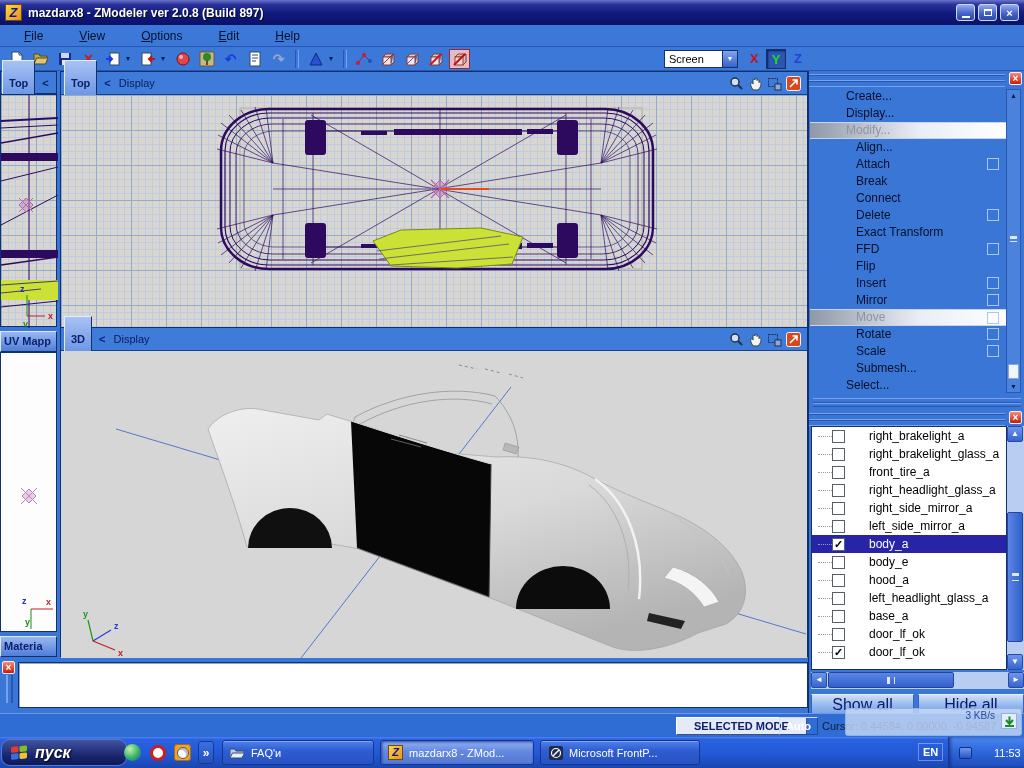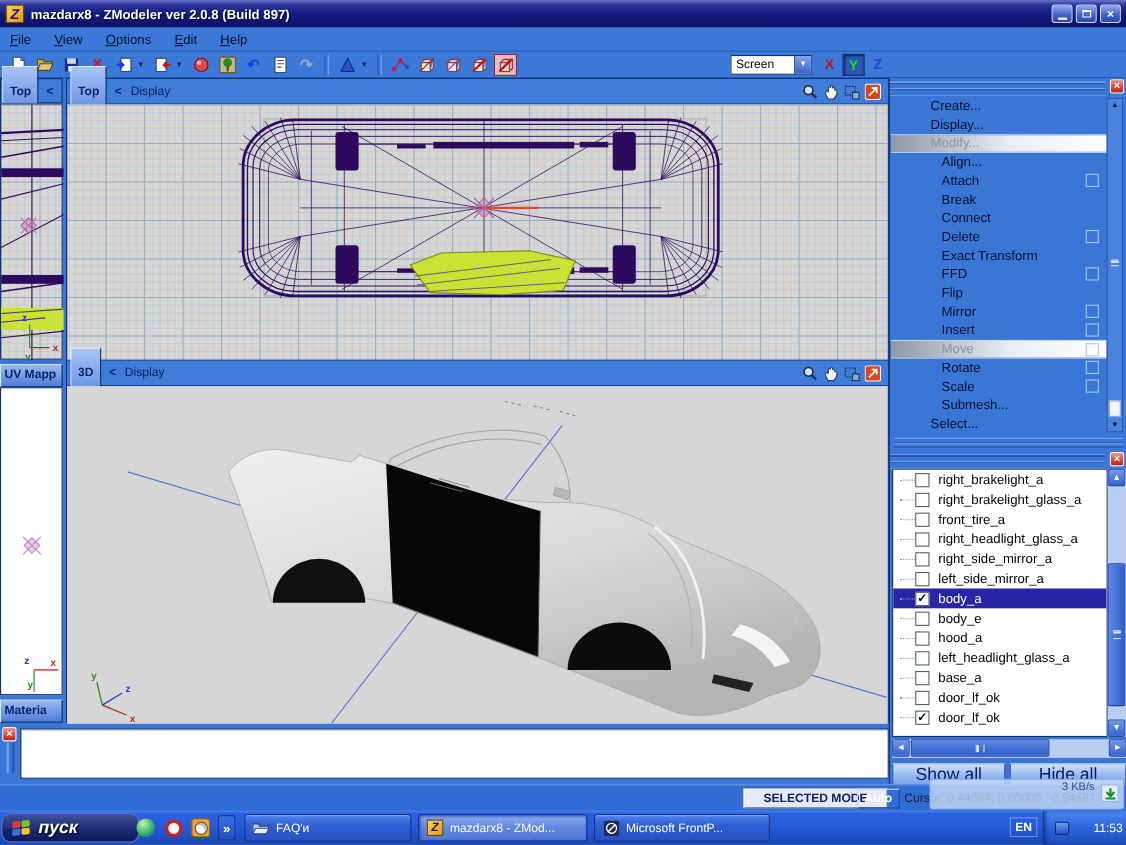--- a/index.html
+++ b/index.html
@@ -17,21 +17,21 @@
     text-shadow:1px 1px 1px rgba(0,0,0,.75); white-space:nowrap; }
   .win-btn { width:19px; height:17px; margin-left:3px; border:1px solid #cdd8f8; border-radius:3px;
     background:linear-gradient(180deg,#93acf2,#4563cc 55%,#2c48aa); color:#fff;
     display:flex; align-items:center; justify-content:center; font-size:11px; font-weight:bold; }
   .glyph-min { width:8px; height:2px; background:#fff; margin-top:8px; }
   .glyph-max { width:8px; height:7px; border:1px solid #fff; border-top-width:2px; }
 
   
   #menubar { position:absolute; left:0; top:25px; width:1024px; height:22px; background:#3c78d8;
     display:flex; align-items:center; padding-left:9px; gap:21px; border-bottom:1px solid #2a55b0; }
-  .menu-item { display:inline-block; color:#06102a; font-size:12px; }
+  .menu-item { display:inline-block; color:#06102a; font-size:12px;margin-left:15px; }
   .menu-item::first-letter { text-decoration:underline; }
 
   
   #toolbar { position:absolute; left:0; top:47px; width:1024px; height:24px; background:#3c78d8;
     display:flex; align-items:center; padding-left:6px; gap:3px; border-bottom:1px solid #2a55b0; }
   .tbi { width:21px; height:20px; display:flex; align-items:center; justify-content:center; flex:0 0 auto; }
   .tbi.pressed { background:#e8b9c2; border:1px solid #8c2c3c; }
   .tbsep { width:4px; height:18px; border-left:1px solid #2a55b0; border-right:1px solid #78a2ec; margin:0 3px; flex:0 0 auto; }
   .caret { color:#0a1a50; font-size:8px; width:8px; flex:0 0 auto; }
   .tb-x { color:#d01818; font-weight:bold; font-size:16px; line-height:16px; }
@@ -116,21 +116,21 @@
   #cmd-groove::after { content:""; display:block; margin-top:3px; border-top:1px solid #2a55b0; border-bottom:1px solid #78a2ec; }
 
   #obj-strip { top:339px; }
   #obj-list { position:absolute; left:2px; top:355px; width:196px; height:244px; background:#fff;
     border:1px solid #10306e; overflow:hidden; }
   .obj-row { position:relative; height:18px; display:flex; align-items:center; font-size:12px; color:#000; }
   .tree-dots { width:14px; height:1px; margin-left:6px; border-top:1px dotted #9a9a9a; flex:0 0 auto; }
   .obj-cb { width:13px; height:13px; background:#fff; border:1px solid #55606e; margin-right:5px;
     flex:0 0 auto; font-size:11px; font-weight:bold; line-height:11px; text-align:center; color:#000; }
   .obj-cb.chk::after { content:"✓"; }
-  .obj-label { white-space:nowrap; padding:0 3px; }
+  .obj-label { white-space:nowrap; padding:0 3px;margin-left:16px; }
   .obj-row.sel { background:#2824a8; }
   .obj-row.sel .obj-label { color:#fff; }
 
   .xp-btn { position:absolute; width:16px; height:16px; border:1px solid #2a4a9e; border-radius:2px;
     background:linear-gradient(#6e96ec,#3564d0); color:#fff; font-size:8px; text-align:center; line-height:14px; }
   #obj-vsb { position:absolute; left:198px; top:355px; width:17px; height:244px; background:#b9cdf2; }
   #obj-vsb .xp-btn { left:0; }
   #obj-vsb .thumb { position:absolute; left:0; top:86px; width:16px; height:130px;
     background:linear-gradient(90deg,#5c86e4,#3160cc); border:1px solid #24459c; border-radius:2px; }
   #obj-vsb .thumb::after { content:""; position:absolute; left:4px; top:60px; width:7px; height:6px;
@@ -576,26 +576,26 @@
         <span class="cmd-label">FFD</span>
         <span class="cmd-cb"></span>
       </div>
 
       <div class="cmd-row ind">
         <span class="cmd-label">Flip</span>
         
       </div>
 
       <div class="cmd-row ind hascb">
+        <span class="cmd-label">Insert</span>
+        <span class="cmd-cb"></span>
+      </div>
+
+      <div class="cmd-row ind hascb">
         <span class="cmd-label">Mirror</span>
-        <span class="cmd-cb"></span>
-      </div>
-
-      <div class="cmd-row ind hascb">
-        <span class="cmd-label">Insert</span>
         <span class="cmd-cb"></span>
       </div>
 
       <div class="cmd-row hl ind hascb">
         <span class="cmd-label">Move</span>
         <span class="cmd-cb"></span>
       </div>
 
       <div class="cmd-row ind hascb">
         <span class="cmd-label">Rotate</span>

